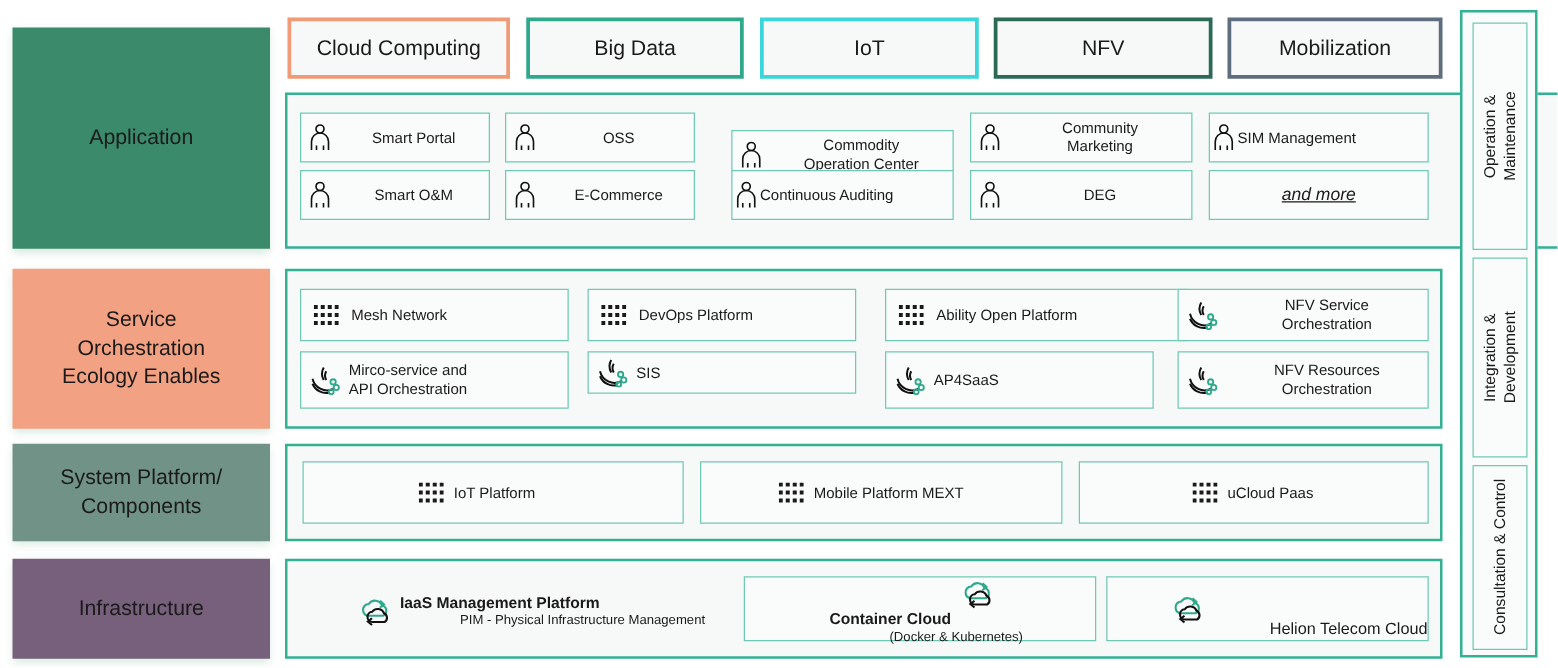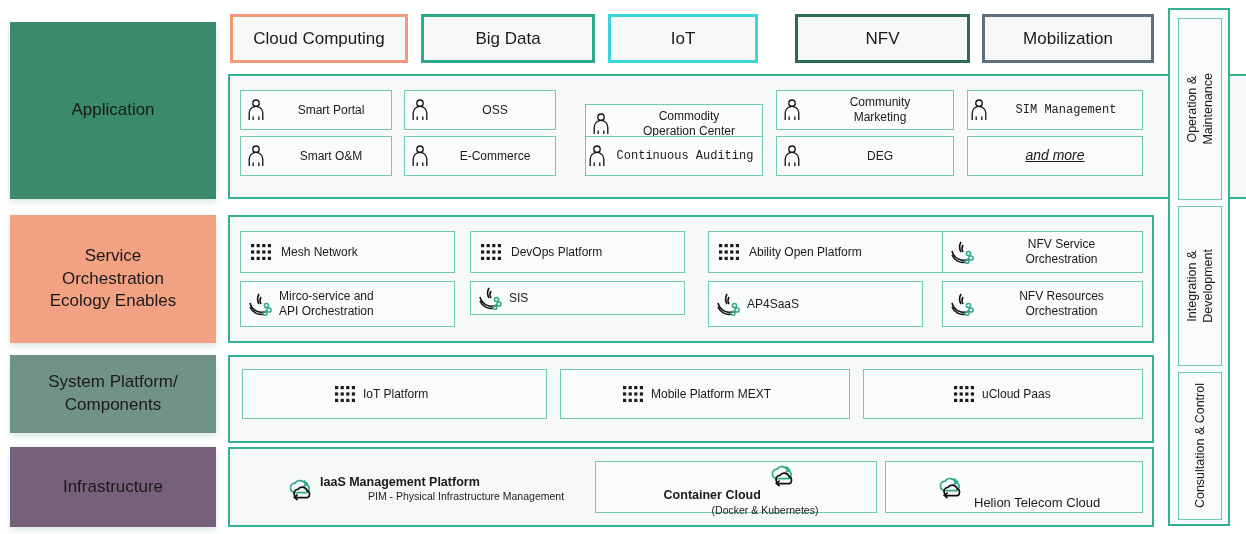--- a/index.html
+++ b/index.html
@@ -39,21 +39,21 @@
   }
 
   
   .tile{
     position:absolute;box-sizing:border-box;
     border:1px solid #6FC9B4;background:#FAFBFB;
     display:flex;align-items:center;
     font-size:12px;color:#1a1a1a;
   }
   .tile .tlabel{flex:1;text-align:center;line-height:1.22;}
-  .tile.lead .tlabel{text-align:center;font-family:Liberation Mono, monospace;}
+  .tile.lead .tlabel{text-align:left;}
   .ic{flex:0 0 auto;display:flex;align-items:center;justify-content:center;}
 
   .andmore{font-style:italic;text-decoration:underline;font-size:14px;}
 
   
   .infitem{
     position:absolute;display:flex;align-items:center;
     font-size:12px;color:#1a1a1a;
   }
   .inf-txt .t1{font-weight:bold;font-size:12.5px;line-height:1.25;}
@@ -104,21 +104,21 @@
   <div class="layer-label ll-inf">
     <span>Infrastructure</span>
   </div>
 
   <div class="chip" style="left:230px;width:178px;border:3px solid #F09A78;">
     <span>Cloud Computing</span>
   </div>
   <div class="chip" style="left:421px;width:174px;border:3px solid #2FA98C;">
     <span>Big Data</span>
   </div>
-  <div class="chip" style="left:608px;width:150px;border:3px solid #3BD6DB;">
+  <div class="chip" style="left:608px;width:175px;border:3px solid #3BD6DB;">
     <span>IoT</span>
   </div>
   <div class="chip" style="left:795px;width:175px;border:3px solid #2B6B56;">
     <span>NFV</span>
   </div>
   <div class="chip" style="left:982px;width:172px;border:3px solid #5F6E7E;">
     <span>Mobilization</span>
   </div>
 
   <div class="panel" style="top:74px;width:1112px;height:125px;">
@@ -378,21 +378,21 @@
           <circle cx="19.5" cy="13.5" r="2.1" fill="none" stroke="#2FA98C" stroke-width="1.5"></circle>
           <circle cx="22" cy="18" r="2.1" fill="none" stroke="#2FA98C" stroke-width="1.5"></circle>
           <circle cx="18" cy="21.5" r="1.9" fill="none" stroke="#2FA98C" stroke-width="1.5"></circle>
         </svg>
       </span>
       <span class="tlabel" style="white-space:pre-line;">NFV Resources
 Orchestration</span>
     </div>
   </div>
 
-  <div class="panel" style="top:355px;width:926px;height:88px;">
+  <div class="panel" style="top:355px;width:926px;height:78px;">
 
     <div class="tile" style="left:12px;top:12px;width:305px;height:50px;">
       <span class="ic" style="width:112px;justify-content:flex-end;">
         <svg width="20" height="17" viewBox="0 0 20 17">
             <g fill="#1a1a1a">
               <rect x="0" y="0" width="3.2" height="3.2"></rect>
               <rect x="5.6" y="0" width="3.2" height="3.2"></rect>
               <rect x="11.2" y="0" width="3.2" height="3.2"></rect>
               <rect x="16.8" y="0" width="3.2" height="3.2"></rect>
               <rect x="0" y="6.4" width="3.2" height="3.2"></rect>
@@ -488,21 +488,21 @@
 
     <div class="tile" style="left:655px;top:12px;width:258px;height:52px;">
       <span class="ic" style="width:78px;justify-content:flex-end;">
         <svg width="30" height="26" viewBox="0 0 30 26">
           <path d="M6.5 12.5 A4.6 4.6 0 0 1 11 7.2 A6 6 0 0 1 21.6 8.4 A4.3 4.3 0 0 1 22.4 16.6 L11 16.6 A4.3 4.3 0 0 1 6.5 12.5 Z" fill="none" stroke="#2FA98C" stroke-width="1.7"></path>
           <path d="M20 4.6 L23.2 7.6 L19.8 10.2" fill="none" stroke="#2FA98C" stroke-width="1.7"></path>
           <path d="M10 17.6 A4.1 4.1 0 0 1 13.8 13.4 A5.4 5.4 0 0 1 23.2 14.6 A3.9 3.9 0 0 1 23.6 21.6 L14 21.6 A4 4 0 0 1 10 17.6 Z" fill="none" stroke="#111" stroke-width="1.7"></path>
           <path d="M13.6 24 L10.3 21.2 L13.6 18.6" fill="none" stroke="#111" stroke-width="1.7"></path>
         </svg>
       </span>
-      <span class="tlabel" style="text-align:left;padding-left:10px;font-size:13px;margin-top:32px;">Helion Telecom Cloud</span>
+      <span class="tlabel" style="text-align:right;padding-left:10px;font-size:13px;margin-top:32px;">Helion Telecom Cloud</span>
     </div>
   </div>
 
   <div class="rail">
     <div class="rail-cell rc1">
       <span class="vtext" style="white-space:pre-line;">Operation &amp;
 Maintenance</span>
     </div>
     <div class="rail-cell rc2">
       <span class="vtext" style="white-space:pre-line;">Integration &amp;

